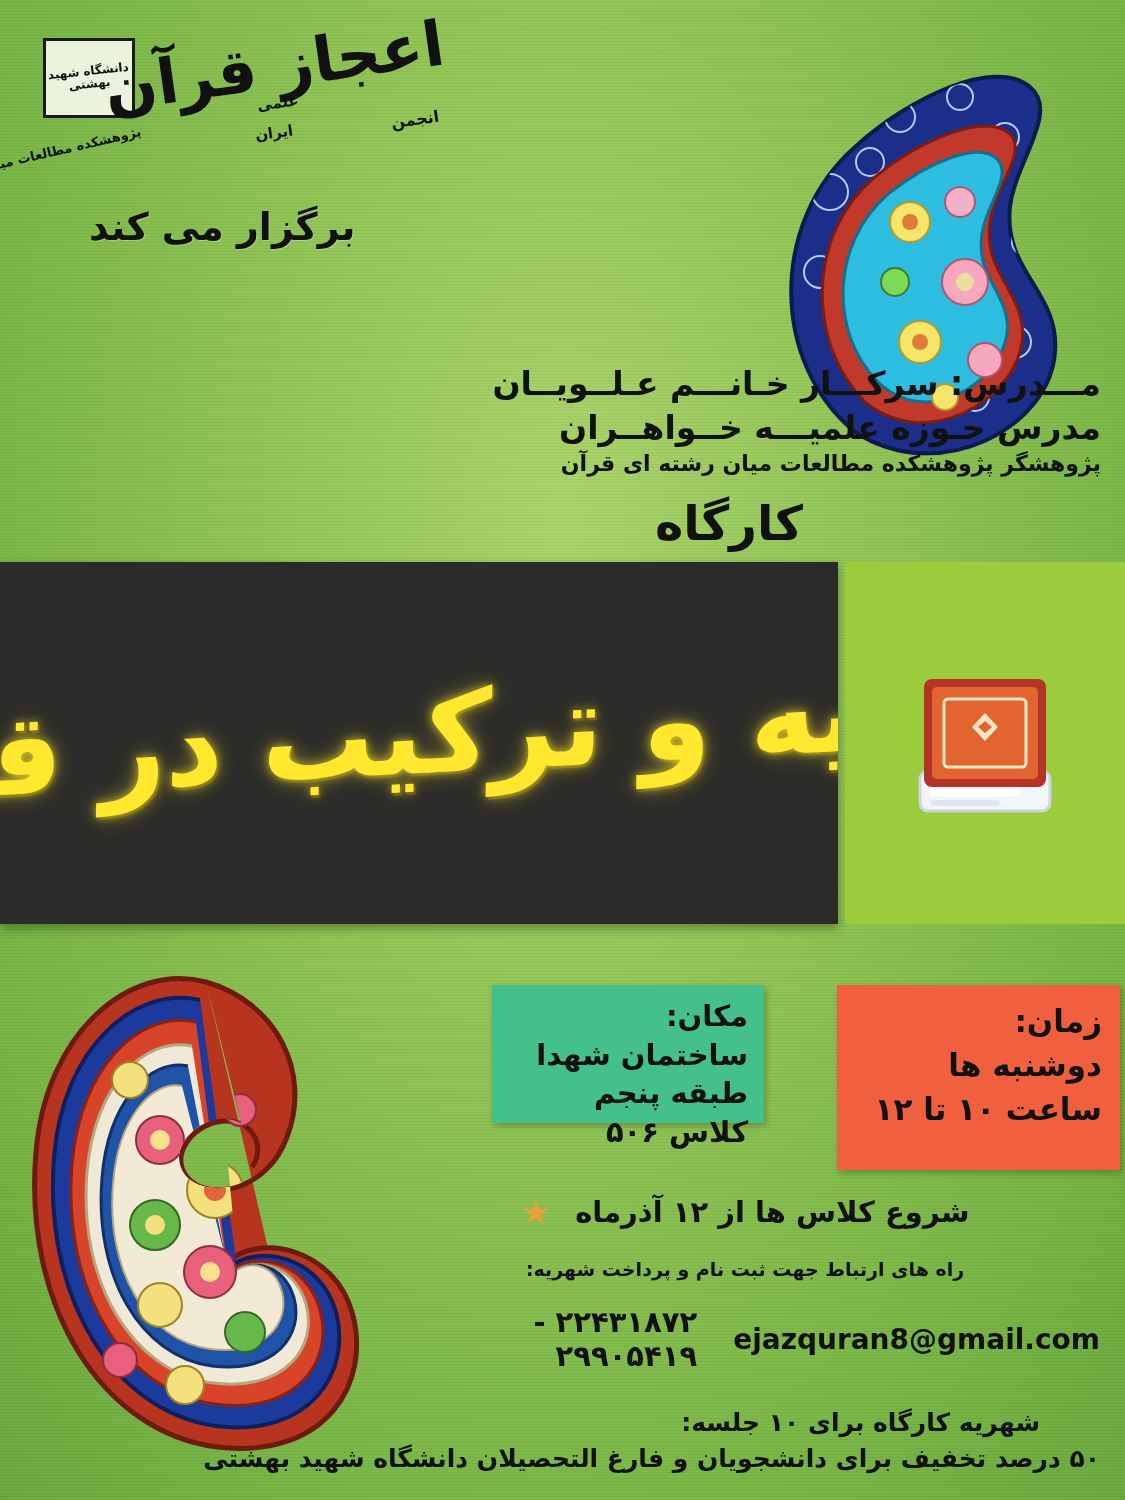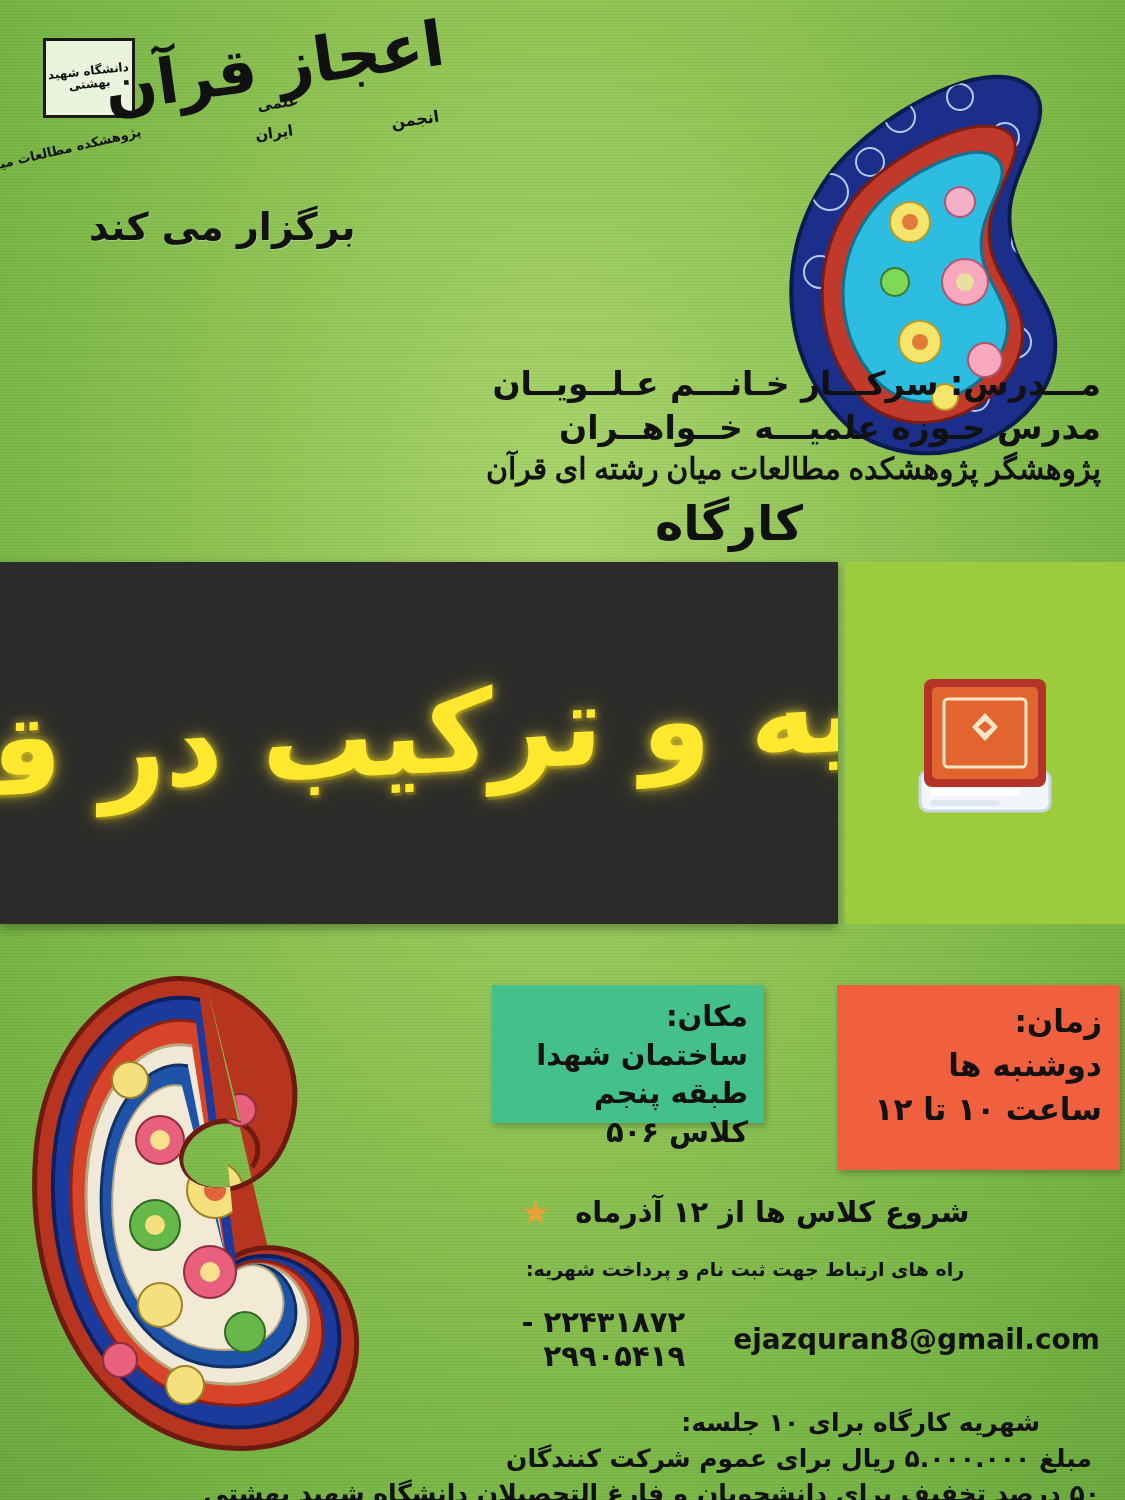--- a/index.html
+++ b/index.html
@@ -126,21 +126,21 @@
     color: #111;
   }
   .instructor div {
     font-size: 33px;
     font-weight: bold;
     line-height: 1.32;
     white-space: nowrap;
   }
   .instructor .l1 { letter-spacing: 3px; }
   .instructor .l2 { letter-spacing: 4px; }
-  .instructor .l3 { font-size: 30px; letter-spacing: 0px; font-family: Liberation Serif, serif; }
+  .instructor .l3 { font-size: 22px; letter-spacing: 0px; }
 
   
   .paisley-top {
     position: absolute;
     top: 42px;
     right: 35px;
     width: 330px;
     height: 440px;
   }
   
@@ -269,21 +269,21 @@
   }
   .contact-row {
     position: absolute;
     top: 1305px;
     left: 400px;
     width: 700px;
     display: flex;
     flex-direction: row-reverse;
     align-items: center;
     justify-content: center;
-    gap: 48px;
+    gap: 36px;
     color: #111;
     font-size: 29px;
     font-weight: bold;
   }
   .contact-row .email { direction: ltr; font-size: 28px; }
 
   
   .fees {
     position: absolute;
     top: 1385px;
@@ -408,21 +408,20 @@
   </div>
 
   <div class="contact-title">راه های ارتباط جهت ثبت نام و پرداخت شهریه:</div>
   <div class="contact-row">
     <span>۲۲۴۳۱۸۷۲ - ۲۹۹۰۵۴۱۹</span>
     <span class="email">ejazquran8@gmail.com</span>
   </div>
 
   <div class="fees">
     <div class="f1">شهریه کارگاه برای ۱۰ جلسه:</div>
-    <div class="f2">مبلغ ۵.۰۰۰.۰۰۰ ریال برای عموم شرکت کنندگان</div>
     <div class="f3">۵۰ درصد تخفیف برای دانشجویان و فارغ التحصیلان  دانشگاه شهید بهشتی</div>
   </div>
 
   <div class="paisley-bottom">
     <svg viewBox="0 0 370 500" width="370" height="500">
       <defs>
         <clipPath id="pcBot">
           <path d="M200 20 C265 40 300 110 275 175 C255 230 195 240 175 215 C158 193 180 165 205 160
                    C240 153 255 185 240 205 M200 20 C120 0 35 70 25 190 C12 345 90 470 205 485
                    C315 498 360 420 340 350 C322 288 250 270 215 300 C180 330 200 380 235 380"></path>

